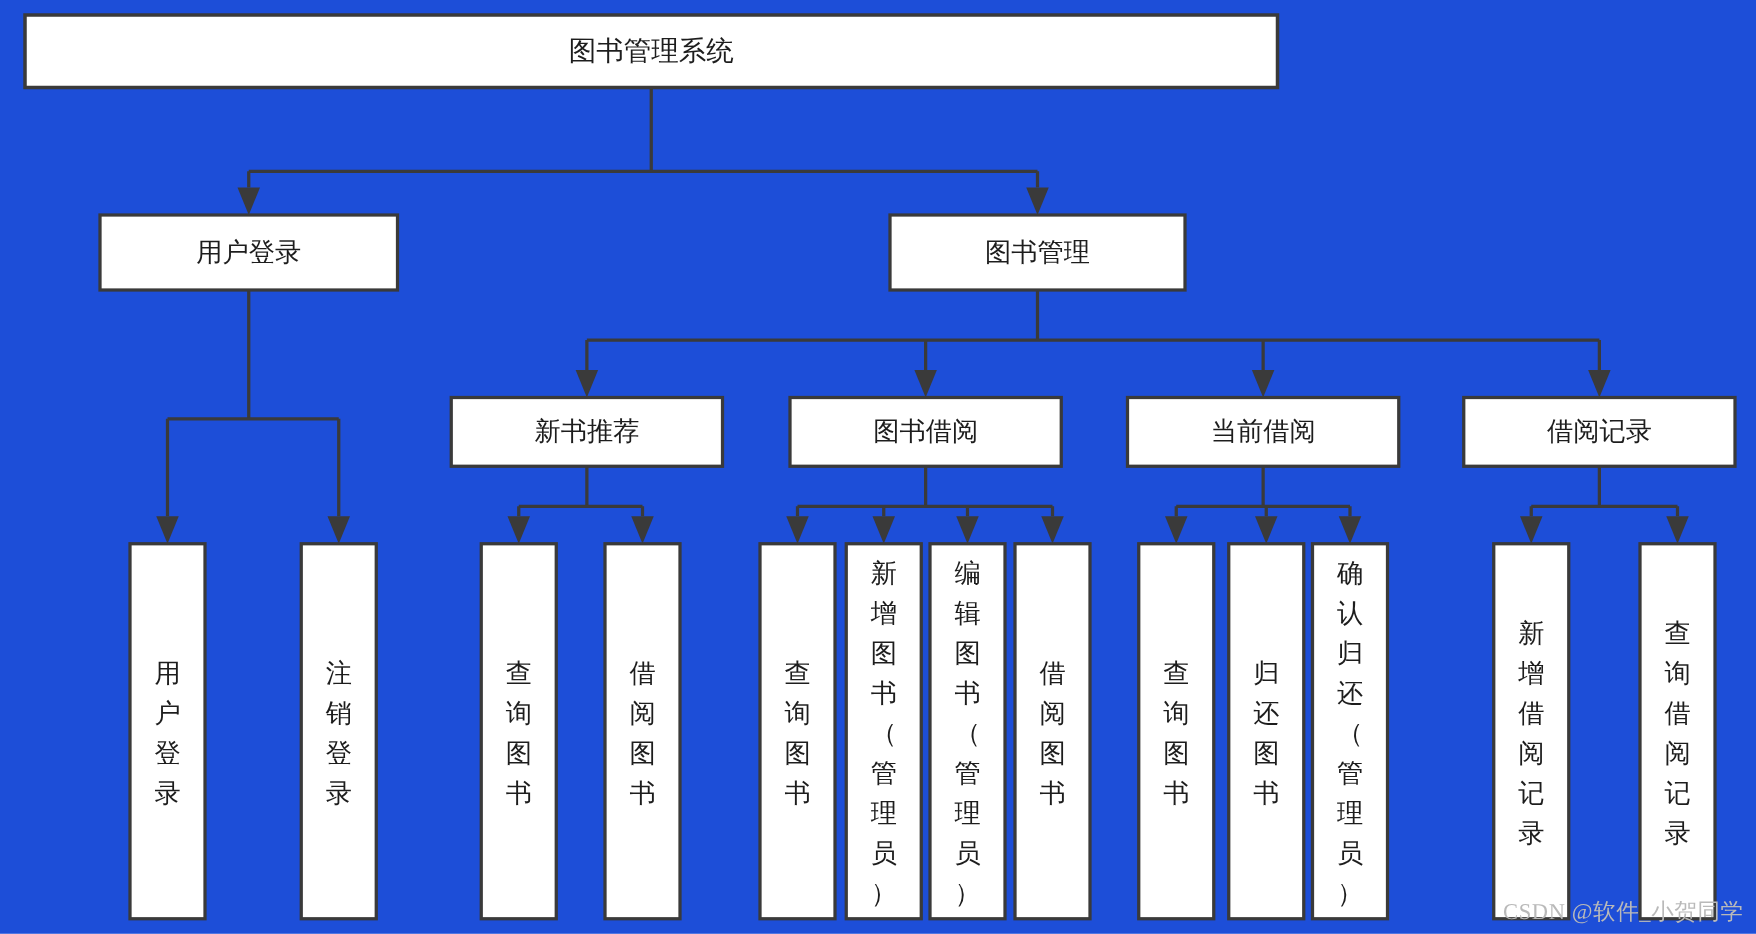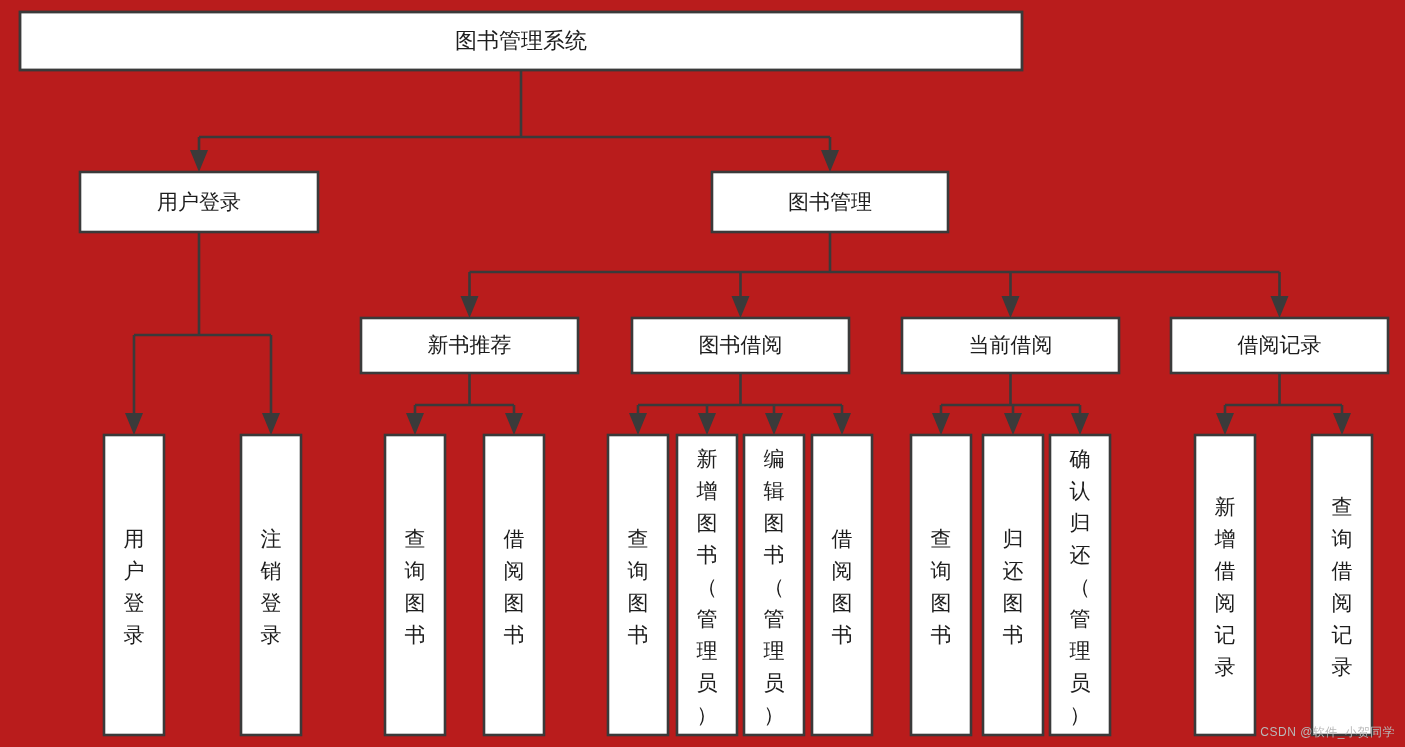--- a/index.html
+++ b/index.html
@@ -10,21 +10,21 @@
   body {
     width: 1405px;
     height: 747px;
     font-family: "Liberation Sans", "DejaVu Sans", sans-serif;
     overflow: hidden;
   }
   #diagram-root {
     position: relative;
     width: 1405px;
     height: 747px;
-    background: #b91c1c;
+    background: #1d4ed8;
   }
   svg#diagram-svg {
     position: absolute;
     left: 0;
     top: 0;
     width: 1405px;
     height: 747px;
     display: block;
   }
   .node-box {
@@ -58,22 +58,22 @@
   .leaf-label-v {
     fill: #1d1d1d;
     font-family: "Liberation Sans", "DejaVu Sans", sans-serif;
     font-size: 21px;
     text-anchor: middle;
   }
   .watermark {
     position: absolute;
     right: 10px;
     bottom: 6px;
-    font-family: Liberation Sans, sans-serif;
-    font-size: 12px;
+    font-family: Liberation Serif, serif;
+    font-size: 18px;
     color: #b9b9b9;
     white-space: nowrap;
     letter-spacing: 0.5px;
     user-select: none;
   }
 </style>
 </head>
 <body>
 
 <div id="diagram-root">

